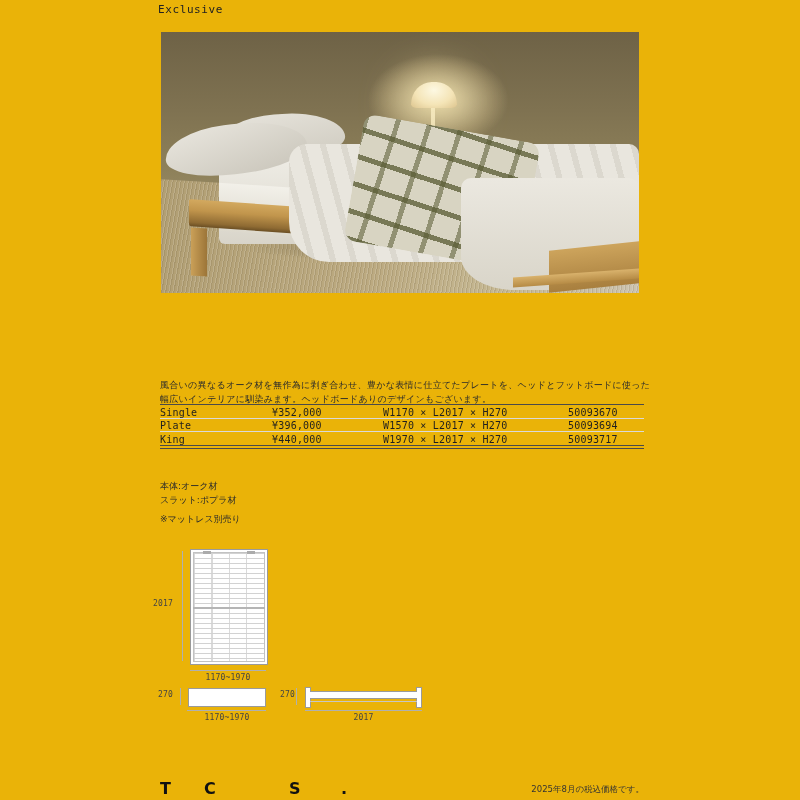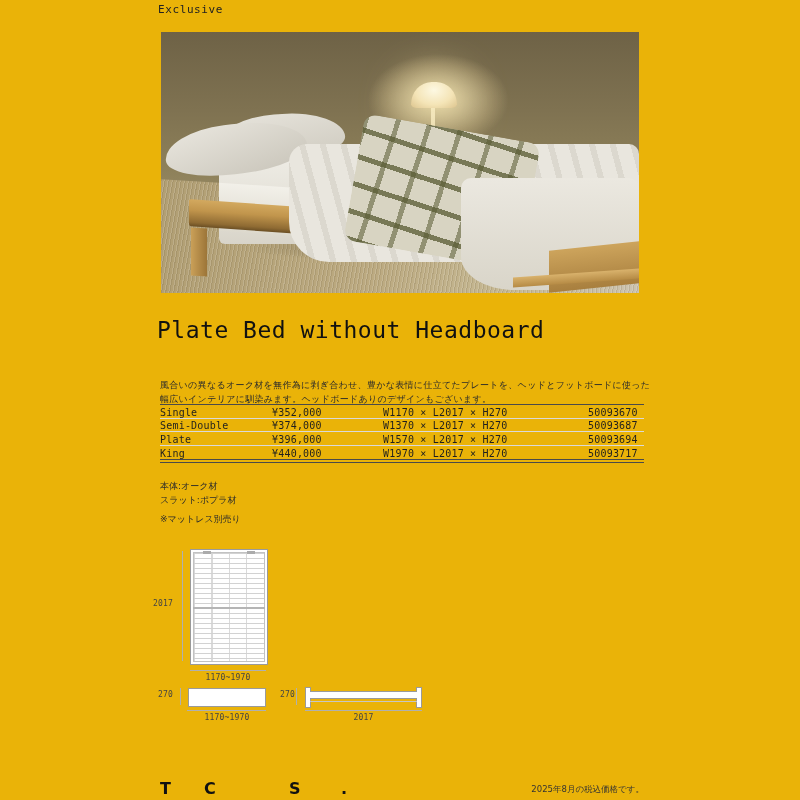--- a/index.html
+++ b/index.html
@@ -67,21 +67,21 @@
   .description div{white-space:nowrap;}
 
   
   .price-table{left:160px;top:404px;width:484px;border-top:1px solid #4a4a4a;
     border-bottom:1px solid #4a4a4a;padding-bottom:2px;font-size:10px;color:#1f1f1f;letter-spacing:0.2px;}
   .price-row{display:flex;align-items:flex-end;height:12.7px;border-bottom:1px solid #d9d9d9;}
   .price-row:last-child{border-bottom:1px solid #4a4a4a;}
   .cell-size{width:112px;}
   .cell-price{width:111px;}
   .cell-dims{width:185px;}
-  .cell-code{flex:1;margin-left:20px;}
+  .cell-code{flex:1;}
 
   
   .materials{left:160px;top:479px;font-size:9px;line-height:14px;color:#2b2b2b;}
   .mattress-note{left:160px;top:513px;font-size:9px;color:#2b2b2b;}
 
   
   .dline{background:#b0b0b0;}
   .dlabel{font-size:8px;color:#444;letter-spacing:0.2px;}
   .tv-outer{left:190px;top:549px;width:76px;height:114px;border:1px solid #9a9a9a;background:#fff;}
   .tv-inner{position:absolute;left:2px;top:2px;right:2px;bottom:2px;border:1px solid #c2c2c2;
@@ -135,39 +135,32 @@
     <div class="leg-left"></div>
     <div class="pillow-back"></div>
     <div class="pillow-front"></div>
     <div class="duvet"></div>
     <div class="plaid"></div>
     <div class="duvet-drop"></div>
     <div class="frame-right"></div>
     <div class="rail-right-light"></div>
   </div>
 
-  <div class="abs page-title">Plate Bed without Headboard</div>
 
   <div class="abs description jp">
     <div>風合いの異なるオーク材を無作為に剥ぎ合わせ、豊かな表情に仕立てたプレートを、ヘッドとフットボードに使った</div>
     <div>幅広いインテリアに馴染みます。ヘッドボードありのデザインもございます。</div>
   </div>
 
   <div class="abs price-table">
     <div class="price-row">
       <span class="cell-size">Single</span>
       <span class="cell-price">¥352,000</span>
       <span class="cell-dims">W1170 × L2017 × H270</span>
       <span class="cell-code">50093670</span>
-    </div>
-    <div class="price-row">
-      <span class="cell-size">Semi-Double</span>
-      <span class="cell-price">¥374,000</span>
-      <span class="cell-dims">W1370 × L2017 × H270</span>
-      <span class="cell-code">50093687</span>
     </div>
     <div class="price-row">
       <span class="cell-size">Plate</span>
       <span class="cell-price">¥396,000</span>
       <span class="cell-dims">W1570 × L2017 × H270</span>
       <span class="cell-code">50093694</span>
     </div>
     <div class="price-row">
       <span class="cell-size">King</span>
       <span class="cell-price">¥440,000</span>

